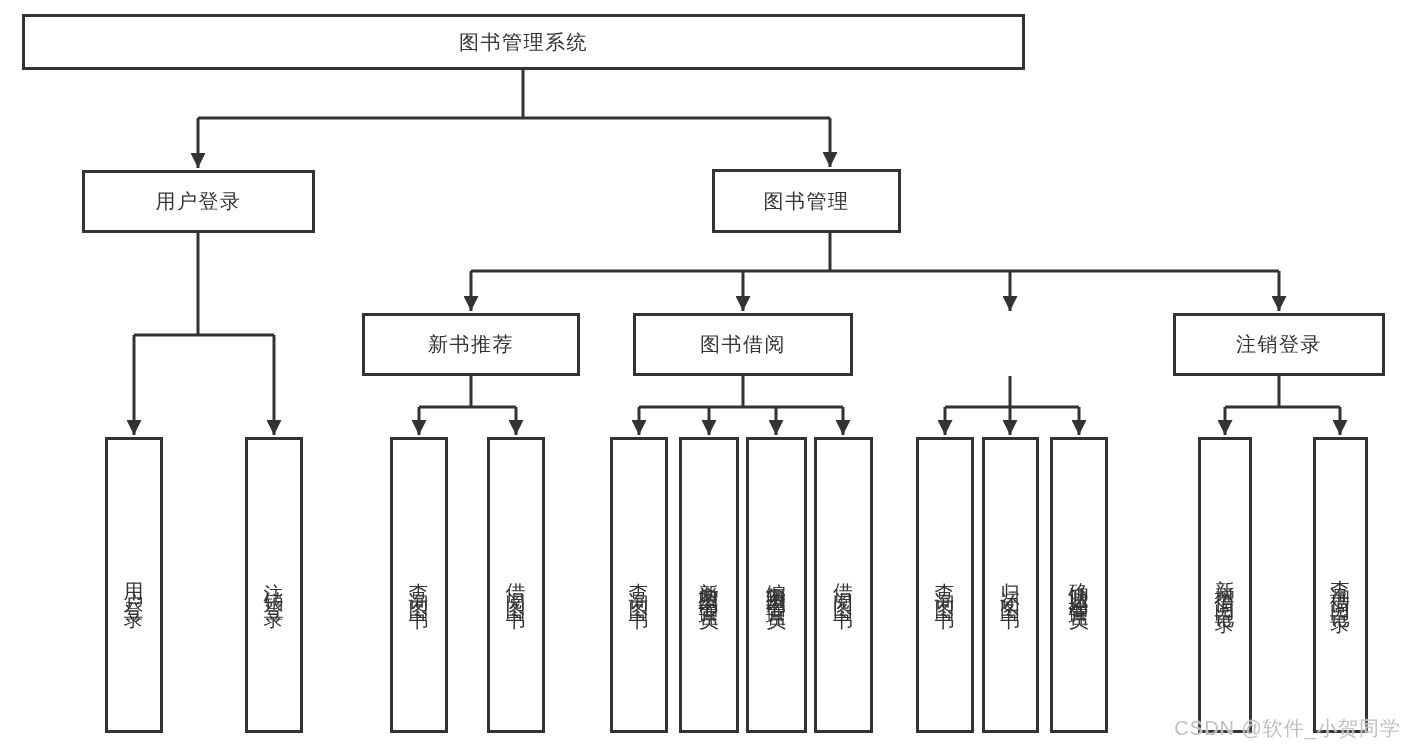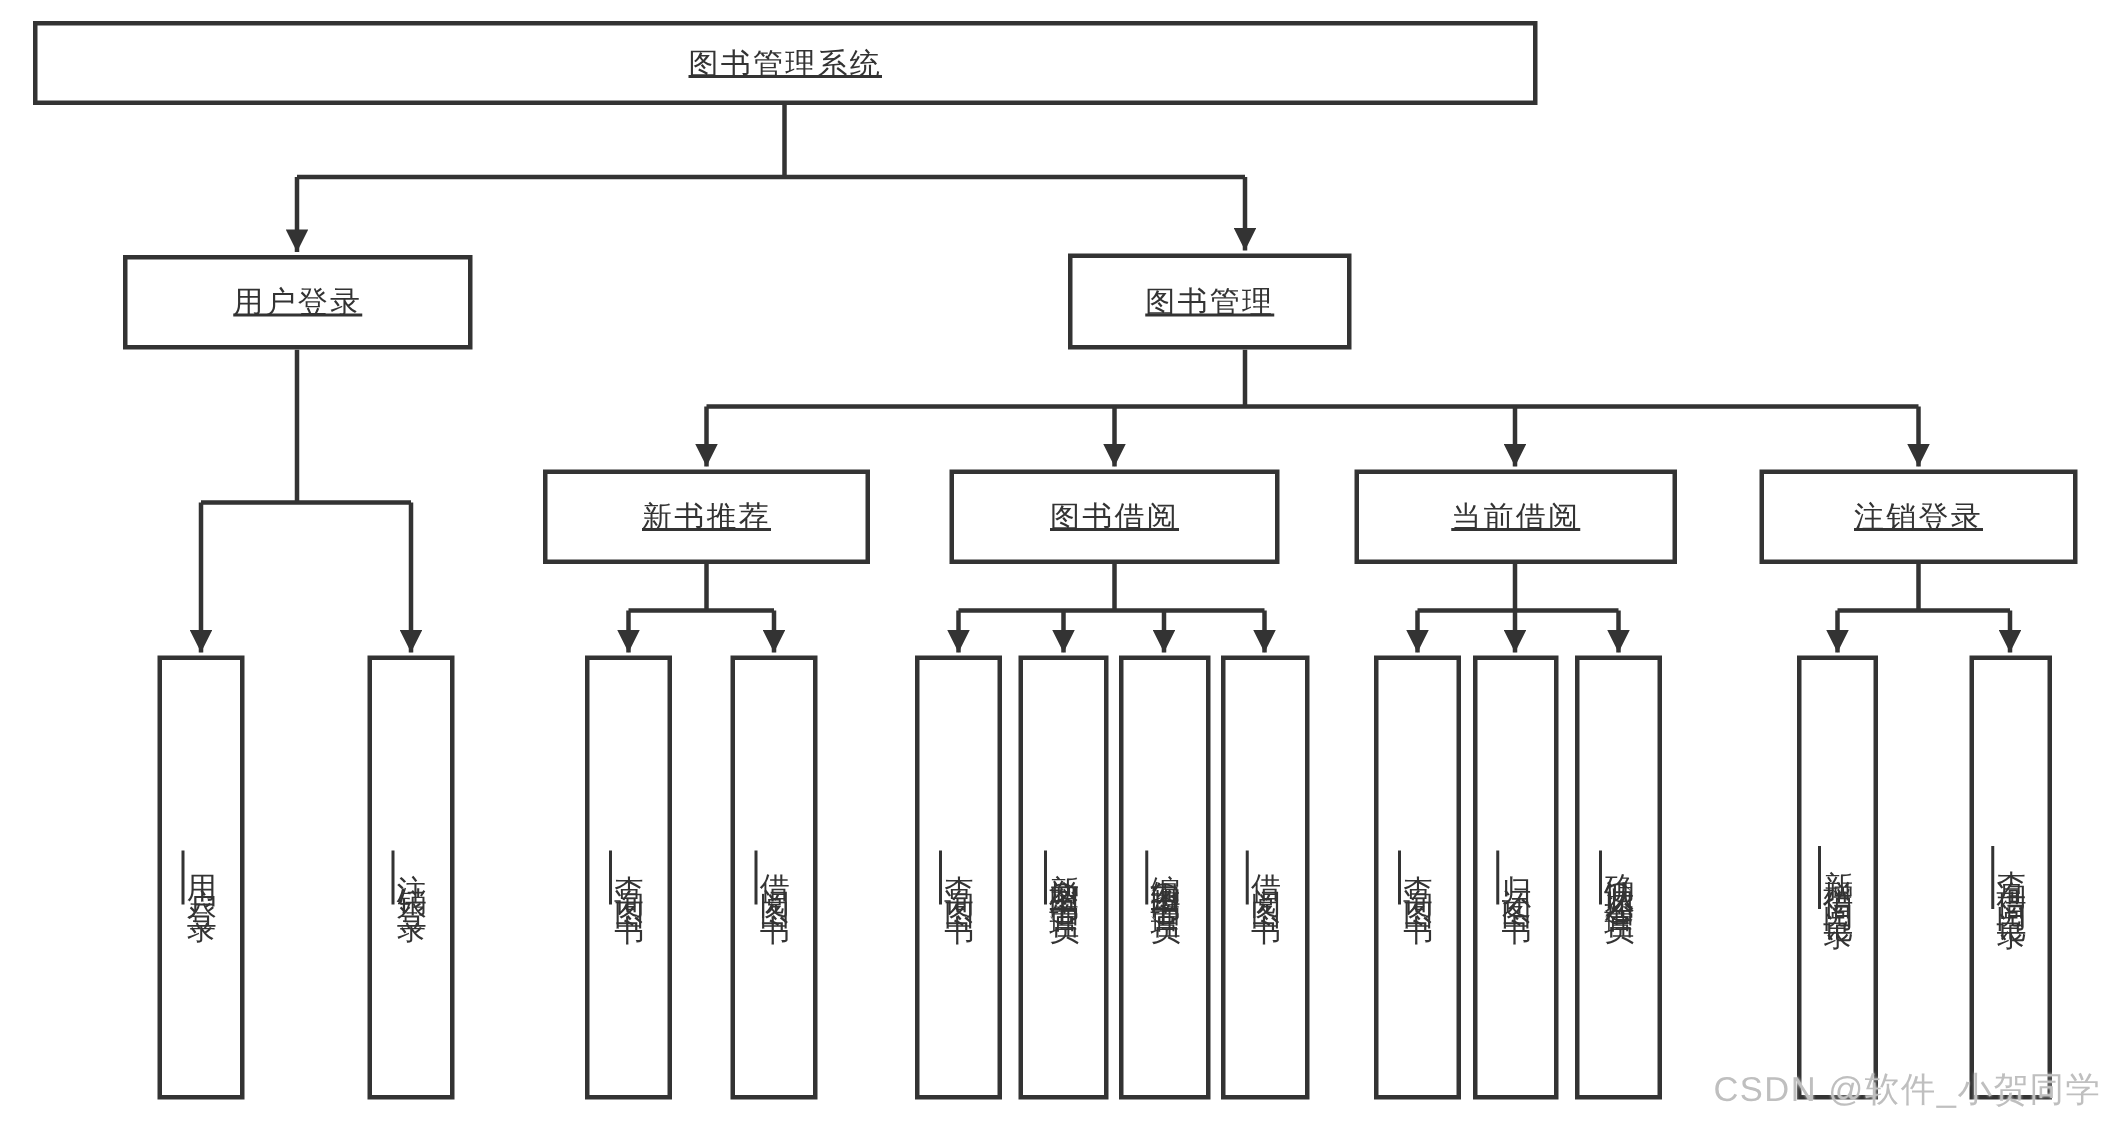--- a/index.html
+++ b/index.html
@@ -23,40 +23,39 @@
     pointer-events: none;
   }
   .box {
     position: absolute;
     box-sizing: border-box;
     border: 3px solid #333333;
     background: #ffffff;
     display: flex;
     align-items: center;
     justify-content: center;
-    text-decoration: underline;
   }
   .hbox {
     font-size: 20px;
     letter-spacing: 1.5px;
     white-space: nowrap;
   }
   .leaf .vtext {
     writing-mode: vertical-rl;
     text-orientation: mixed;
     font-size: 20px;
     line-height: 1;
     letter-spacing: 9px;
     white-space: nowrap;
   }
   .watermark {
     position: absolute;
     right: 4px;
     bottom: 5px;
-    font-size: 23px;
+    font-size: 20px;
     color: #bfbfbf;
     letter-spacing: 1px;
     text-shadow: 0 0 2px #ffffff;
     white-space: nowrap;
   }
 </style>
 </head>
 <body>
 
 <div class="stage">
@@ -104,21 +103,20 @@
     </g>
   </svg>
 
   <div class="box hbox" style="left:22px; top:14px; width:1003px; height:56px;">图书管理系统</div>
 
   <div class="box hbox" style="left:82px; top:170px; width:233px; height:63px;">用户登录</div>
   <div class="box hbox" style="left:712px; top:169px; width:189px; height:64px;">图书管理</div>
 
   <div class="box hbox" style="left:362px; top:313px; width:218px; height:63px;">新书推荐</div>
   <div class="box hbox" style="left:633px; top:313px; width:220px; height:63px;text-align:center;">图书借阅</div>
-  <div class="box hbox" style="left:903px; top:313px; width:215px; height:63px;">当前借阅</div>
   <div class="box hbox" style="left:1173px; top:313px; width:212px; height:63px;">注销登录</div>
 
   <div class="box leaf" style="left:105px; top:437px; width:58px; height:296px;">
     <span class="vtext">用户登录</span>
   </div>
   <div class="box leaf" style="left:245px; top:437px; width:58px; height:296px;">
     <span class="vtext">注销登录</span>
   </div>
 
   <div class="box leaf" style="left:390px; top:437px; width:58px; height:296px;">

